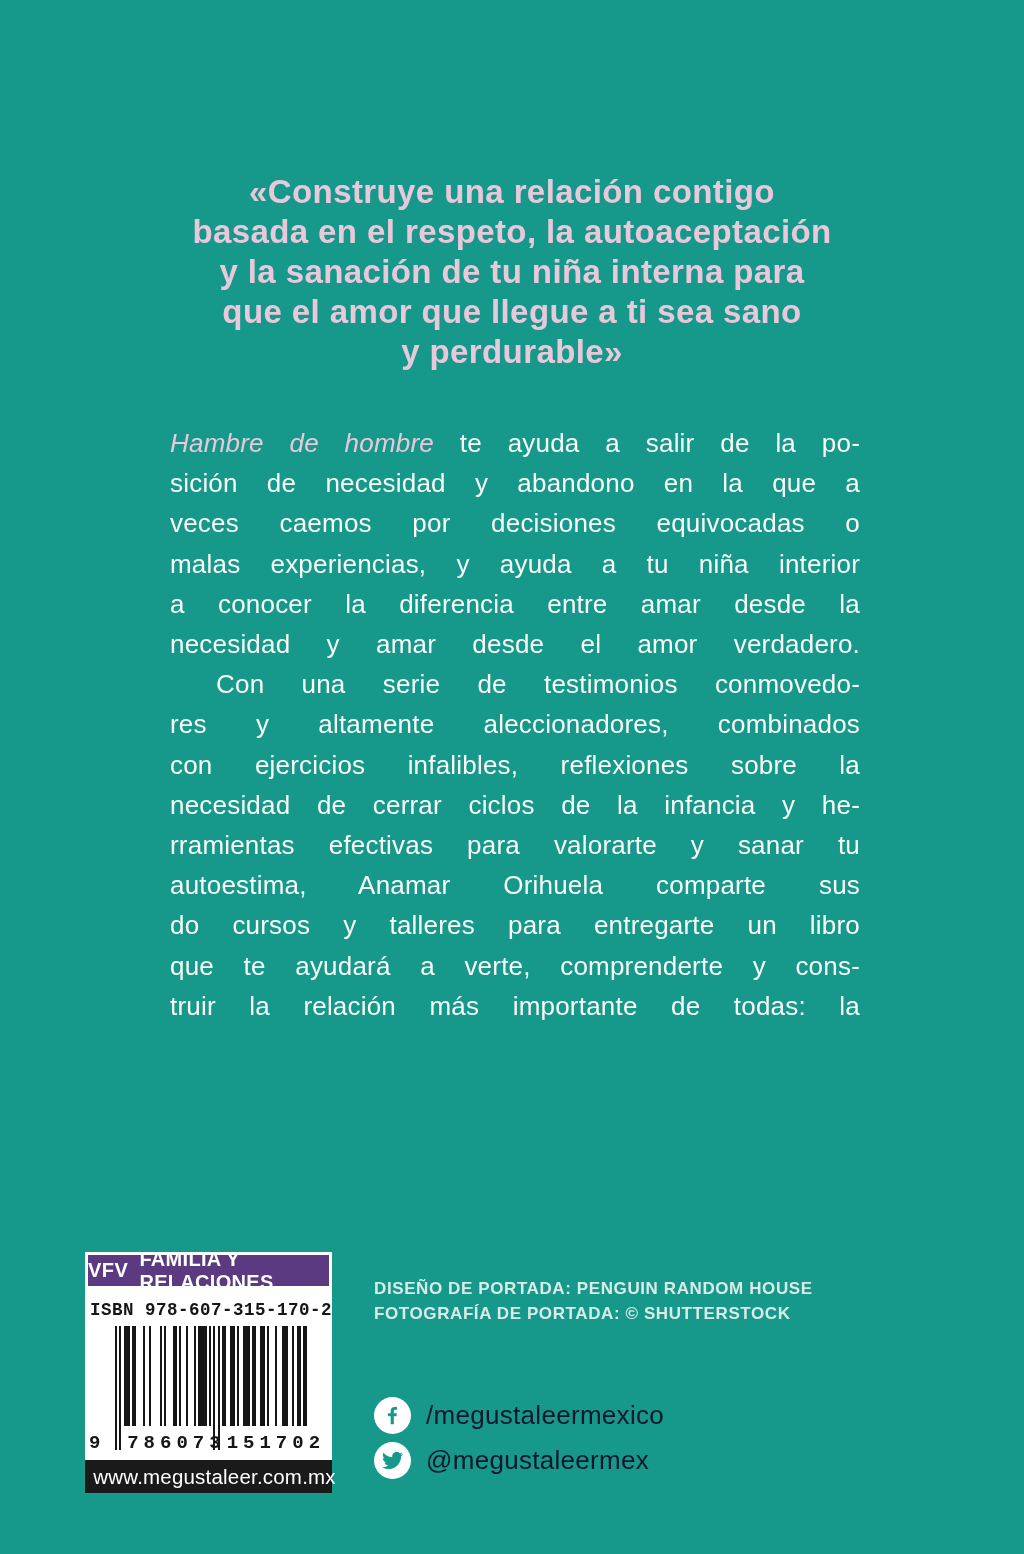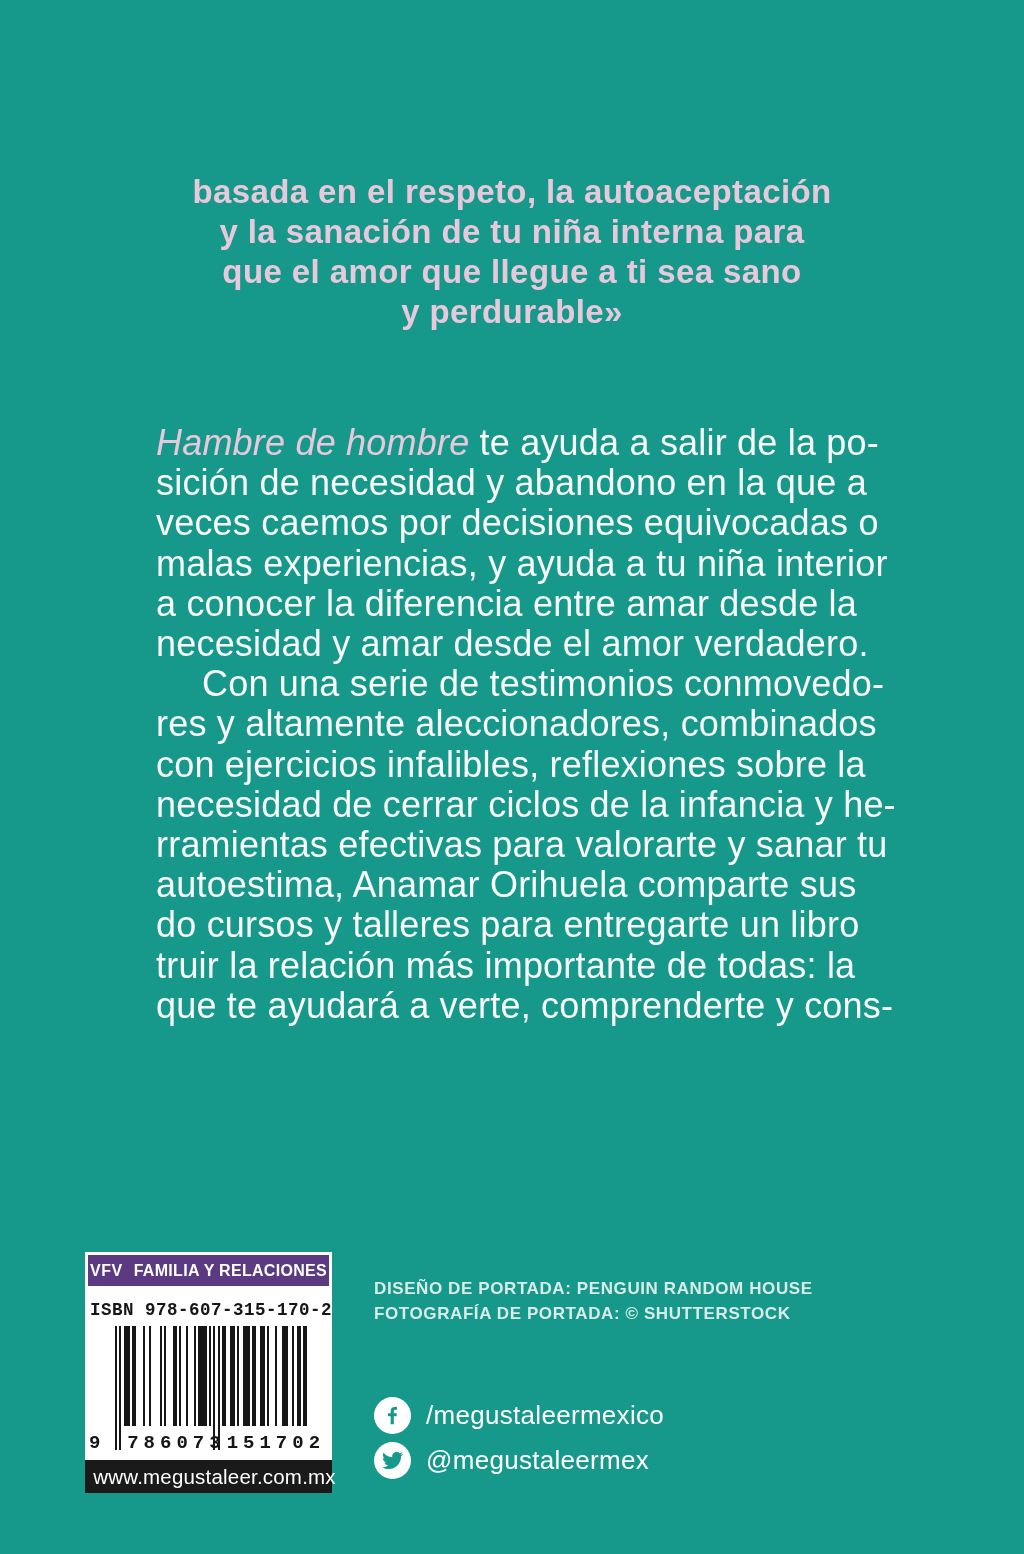--- a/index.html
+++ b/index.html
@@ -15,41 +15,41 @@
   .quote {
     position:absolute; top:172px; left:80px; right:80px;
     text-align:center;
     font-size:33px; line-height:40px; font-weight:600;
     letter-spacing:0.4px;
     color:var(--pink);
   }
 
   
   .synopsis {
-    position:absolute; top:423px; left:156px; width:690px;
-    font-size:36px; line-height:40.2px; font-weight:500;
+    position:absolute; top:423px; left:170px; width:690px;
+    font-size:26px; line-height:40.2px; font-weight:500;
     color:var(--white);
     letter-spacing:0.2px;
   }
   .bline { text-align:justify; text-align-last:justify; white-space:nowrap; }
   .bline.last { text-align-last:left; }
   .bline.indent { text-indent:46px; }
   .bline .lead { font-style:italic; color:var(--pink); }
 
   
   .barcode-box {
     position:absolute; left:85px; top:1252px; width:247px;
     background:#ffffff;
   }
   .cat-bar {
     margin:3px 3px 0 3px; height:31px;
     background:var(--purple);
     color:#ffffff;
     display:flex; align-items:center; justify-content:center; gap:11px;
-    font-size:16px; font-weight:700; letter-spacing:0.3px;
+    font-size:20px; font-weight:700; letter-spacing:0.3px;
   }
   .cat-bar .vfv { letter-spacing:0.5px; }
   .isbn-line {
     margin:14px 0 6px 0;
     text-align:right;
     font-family:"Liberation Mono", monospace;
     font-size:17.5px; font-weight:700; color:#161616;
     letter-spacing:0.5px; white-space:nowrap;
   }
   .bars-wrap { position:relative; height:126px; margin:0 14px 8px 30px; }
@@ -80,51 +80,52 @@
   .social { position:absolute; left:374px; top:1396px; }
   .social-row { display:flex; align-items:center; height:38px; margin-bottom:7px; }
   .badge {
     width:37px; height:37px; border-radius:50%;
     background:#ffffff; flex:0 0 auto;
     display:flex; align-items:center; justify-content:center;
   }
   .badge svg { display:block; }
   .handle {
     margin-left:15px;
-    color:#ffffff; font-size:26px; font-weight:500; letter-spacing:0.3px;
+    color:#0f172a; font-size:26px; font-weight:500; letter-spacing:0.3px;
   }
 </style>
 </head>
 <body>
 
 <div class="cover" style="--pink: #e8c9db; --white: #f8faf9; --purple: #5b3a82; --credits: #d9ece8; background: rgb(22, 153, 138);">
 
   <div class="quote">
+      <div>«Construye una relación contigo</div>
       <div>basada en el respeto, la autoaceptación</div>
       <div>y la sanación de tu niña interna para</div>
       <div>que el amor que llegue a ti sea sano</div>
       <div>y perdurable»</div>
     </div>
 
   <div class="synopsis">
       <div class="bline"><i class="lead">Hambre de hombre</i> te ayuda a salir de la po-</div>
       <div class="bline">sición de necesidad y abandono en la que a</div>
       <div class="bline">veces caemos por decisiones equivocadas o</div>
       <div class="bline">malas experiencias, y ayuda a tu niña interior</div>
       <div class="bline">a conocer la diferencia entre amar desde la</div>
       <div class="bline">necesidad y amar desde el amor verdadero.</div>
       <div class="bline indent">Con una serie de testimonios conmovedo-</div>
       <div class="bline">res y altamente aleccionadores, combinados</div>
       <div class="bline">con ejercicios infalibles, reflexiones sobre la</div>
       <div class="bline">necesidad de cerrar ciclos de la infancia y he-</div>
       <div class="bline">rramientas efectivas para valorarte y sanar tu</div>
       <div class="bline">autoestima, Anamar Orihuela comparte sus</div>
       <div class="bline">do cursos y talleres para entregarte un libro</div>
+      <div class="bline">que te ayudará a verte, comprenderte y cons-</div>
       <div class="bline">truir la relación más importante de todas: la</div>
-      <div class="bline">que te ayudará a verte, comprenderte y cons-</div>
     </div>
 
   <div class="barcode-box">
     <div class="cat-bar">
       <span class="vfv">VFV</span>
       <span>FAMILIA Y RELACIONES</span>
     </div>
     <div class="isbn-line">ISBN 978-607-315-170-2</div>
     <div class="bars-wrap">
       <div class="ean-digits">

